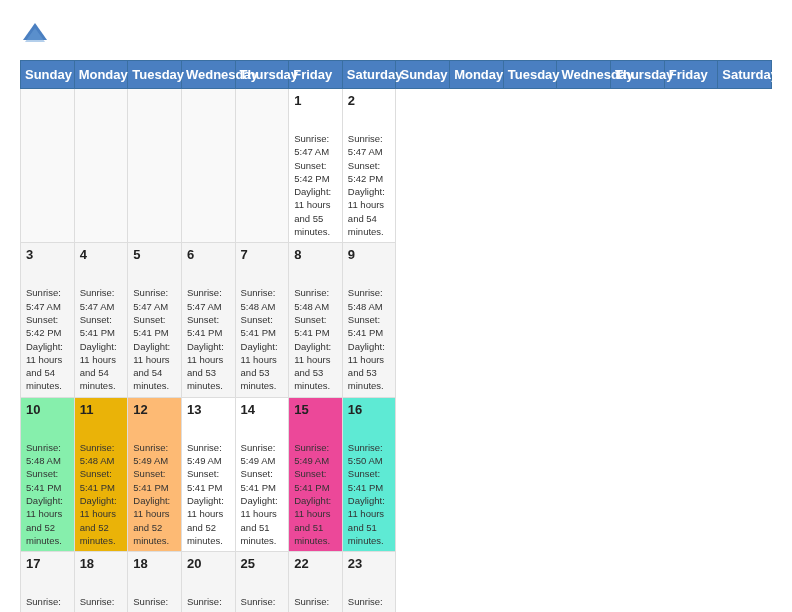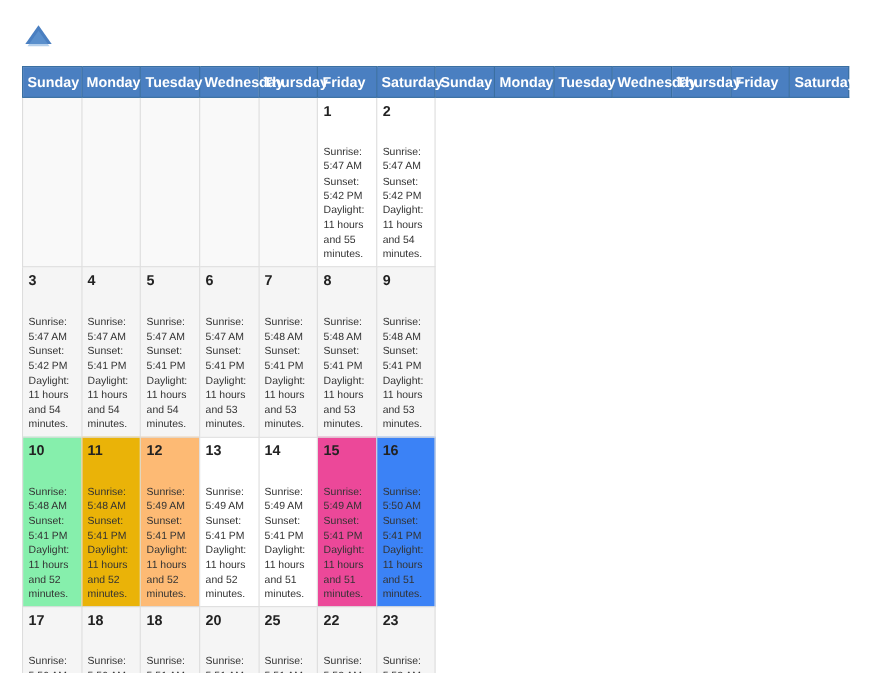--- a/index.html
+++ b/index.html
@@ -245,21 +245,21 @@
 Daylight: 11 hours
 and 51 minutes.</div>
         </td>
         <td style="background: #ec4899;">
           <div class="day-number">15</div>
           <div class="day-info" style="white-space: pre-line;">Sunrise: 5:49 AM
 Sunset: 5:41 PM
 Daylight: 11 hours
 and 51 minutes.</div>
         </td>
-        <td style="background: #3b82f6;">
+        <td style="background: #5eead4;">
           <div class="day-number">16</div>
           <div class="day-info" style="white-space: pre-line;">Sunrise: 5:50 AM
 Sunset: 5:41 PM
 Daylight: 11 hours
 and 51 minutes.</div>
         </td>
       </tr>
       <tr>
         <td style="background: rgb(245, 245, 245);">
           <div class="day-number">17</div>

